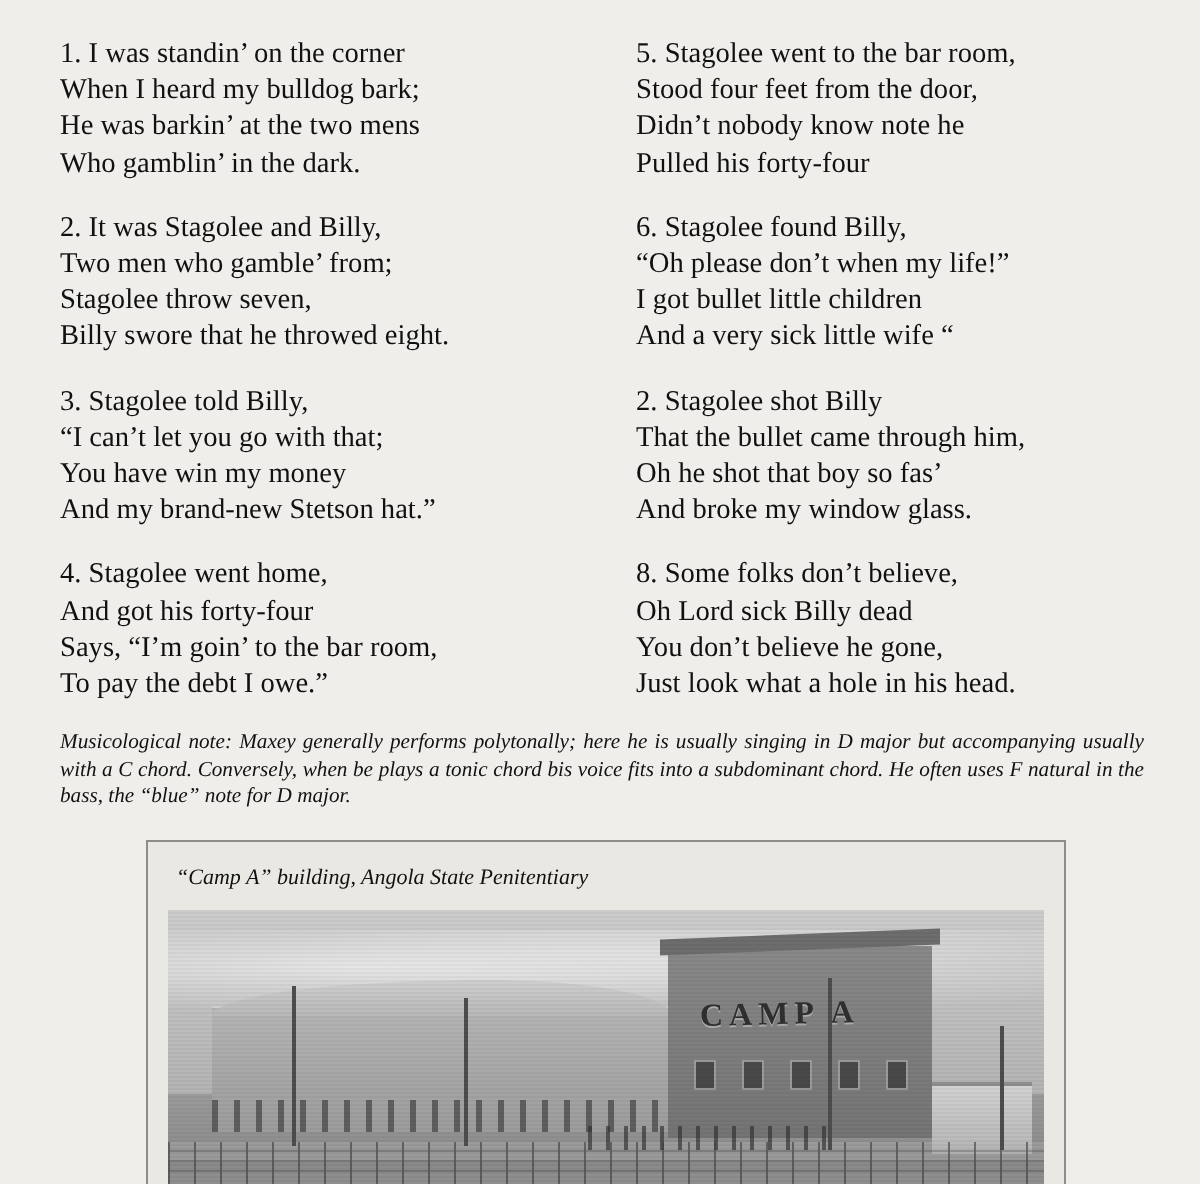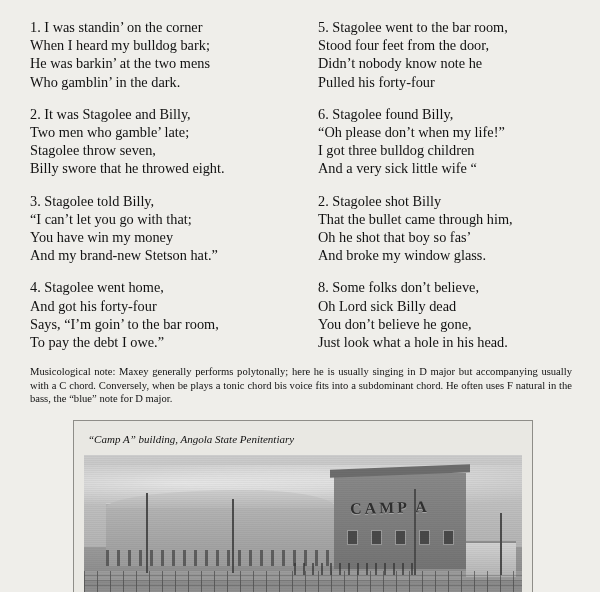--- a/index.html
+++ b/index.html
@@ -38,20 +38,21 @@
   }
   .verse:last-child {
     margin-bottom: 0;
   }
   .verse .line {
     white-space: pre;
   }
   .note {
     margin-top: 14px;
     font-family: "Liberation Serif", serif;
+    font-style: italic;
     font-size: 10.6px;
     line-height: 13.6px;
     text-align: justify;
     padding-right: 4px;
   }
   .figure {
     margin: 14px auto 0 auto;
     width: 460px;
     border: 1px solid #8e8d88;
     background: #e9e8e3;
@@ -235,21 +236,21 @@
 
       <div class="verse">
         <div class="line">1. I was standin’ on the corner</div>
         <div class="line">When I heard my bulldog bark;</div>
         <div class="line">He was barkin’ at the two mens</div>
         <div class="line">Who gamblin’ in the dark.</div>
       </div>
 
       <div class="verse">
         <div class="line">2. It was Stagolee and Billy,</div>
-        <div class="line">Two men who gamble’ late;</div>
+        <div class="line">Two men who gamble’ from;</div>
         <div class="line">Stagolee throw seven,</div>
         <div class="line">Billy swore that he throwed eight.</div>
       </div>
 
       <div class="verse">
         <div class="line">3. Stagolee told Billy,</div>
         <div class="line">“I can’t let you go with that;</div>
         <div class="line">You have win my money</div>
         <div class="line">And my brand-new Stetson hat.”</div>
       </div>
@@ -268,21 +269,21 @@
       <div class="verse">
         <div class="line">5. Stagolee went to the bar room,</div>
         <div class="line">Stood four feet from the door,</div>
         <div class="line">Didn’t nobody know note he</div>
         <div class="line">Pulled his forty-four</div>
       </div>
 
       <div class="verse">
         <div class="line">6. Stagolee found Billy,</div>
         <div class="line">“Oh please don’t when my life!”</div>
-        <div class="line">I got three bulldog children</div>
+        <div class="line">I got bullet little children</div>
         <div class="line">And a very sick little wife “</div>
       </div>
 
       <div class="verse">
         <div class="line">2. Stagolee shot Billy</div>
         <div class="line">That the bullet came through him,</div>
         <div class="line">Oh he shot that boy so fas’</div>
         <div class="line">And broke my window glass.</div>
       </div>
 

